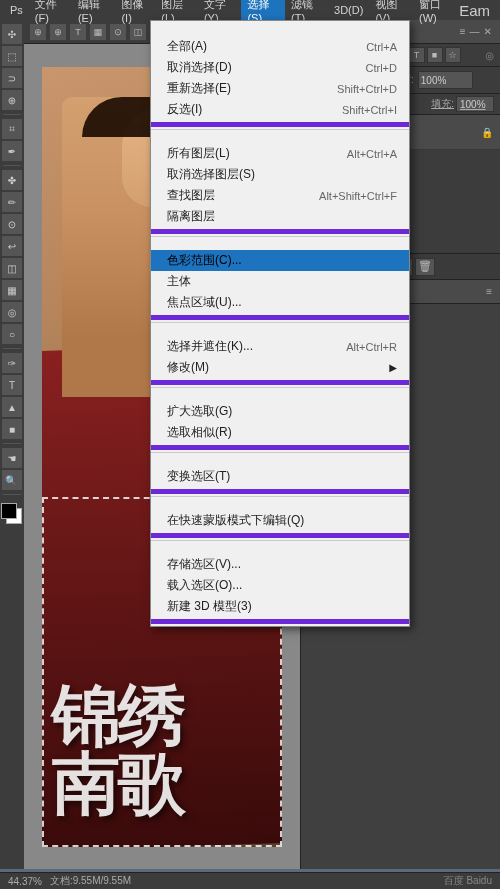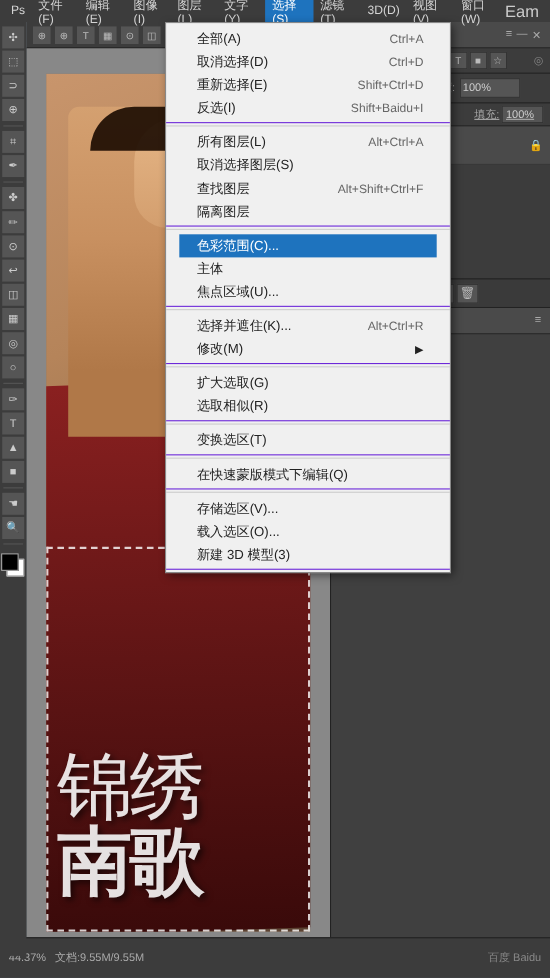--- a/index.html
+++ b/index.html
@@ -319,21 +319,21 @@
       font-size: 11px;
       display: flex; align-items: center; justify-content: center;
       cursor: pointer;
       border: 1px solid #333;
     }
 
     
     #status-bar {
       position: absolute;
       bottom: 0; left: 0; right: 0;
-      height: 37px;
+      height: 17px;
       background: #3c3c3c;
       border-top: 1px solid #222;
       display: flex;
       align-items: center;
       padding: 0 8px;
       font-size: 10px;
       color: #aaa;
       gap: 8px;
     }
 
@@ -343,33 +343,34 @@
       top: 20px;
       left: 150px;
       width: 260px;
       background: #f0f0f0;
       border: 1px solid #888;
       box-shadow: 3px 3px 8px rgba(0,0,0,0.5);
       z-index: 200;
       padding: 2px 0;
     }
     .menu-section {
-      border-bottom: 1px solid #6d28d9;
-      padding: 2px 12px;
+      border-bottom: 5px solid #6d28d9;
+      padding: 2px 0;
+      margin-top: 11px;
     }
     .menu-row {
       display: flex;
       align-items: center;
       padding: 2px 12px 2px 16px;
       font-size: 12px;
       color: #222;
       cursor: pointer;
       white-space: nowrap;
     }
-    .menu-row.highlighted { background: #1e73be; color: #ffffff; }
+    .menu-row.highlighted { background: #1e73be; color: #000000; }
     .menu-row .shortcut {
       margin-left: auto;
       font-size: 11px;
       color: #666;
       padding-left: 20px;
     }
     .menu-row .arrow {
       margin-left: auto;
       font-size: 10px;
     }
@@ -486,21 +487,21 @@
       <div class="costume-area"></div>
 
       <div class="face-area">
 
         <div style="position:absolute; top:10px; left:50%; transform:translateX(-50%); width:80px; height:100px; background:linear-gradient(180deg,#e8b888 0%,#d4a070 100%); border-radius:40px 40px 30px 30px; opacity:0.9;"></div>
 
         <div style="position:absolute; top:0; left:20px; right:20px; height:40px; background:#1a0a00; border-radius:40px 40px 0 0; opacity:0.9;"></div>
       </div>
 
       <div class="calligraphy-overlay">
-        <div style="color:rgba(255,255,255,0.88); font-size:68px; font-weight:400; line-height:1.0; text-shadow:3px 3px 6px rgba(0,0,0,0.6); letter-spacing:-2px;">锦绣</div>
+        <div style="color:rgba(255,255,255,0.88); font-size:68px; font-weight:700; line-height:1.0; text-shadow:3px 3px 6px rgba(0,0,0,0.6); letter-spacing:-2px;">锦绣</div>
         <div style="color:rgba(255,255,255,0.88); font-size:68px; font-weight:900; line-height:1.0; text-shadow:3px 3px 6px rgba(0,0,0,0.6); letter-spacing:-2px;">南歌</div>
       </div>
 
       <div class="selection-border"></div>
 
       <div class="right-info">
         <div>李沁</div>
         <div>饰</div>
         <div>沈璃歌</div>
       </div>
@@ -598,21 +599,21 @@
     <div class="menu-row">
       <span>取消选择(D)</span>
       <span class="shortcut">Ctrl+D</span>
     </div>
     <div class="menu-row">
       <span>重新选择(E)</span>
       <span class="shortcut">Shift+Ctrl+D</span>
     </div>
     <div class="menu-row">
       <span>反选(I)</span>
-      <span class="shortcut">Shift+Baidu+I</span>
+      <span class="shortcut">Shift+Ctrl+I</span>
     </div>
   </div>
   <div class="menu-separator"></div>
 
   <div class="menu-section">
     <div class="menu-row">
       <span>所有图层(L)</span>
       <span class="shortcut">Alt+Ctrl+A</span>
     </div>
     <div class="menu-row">

